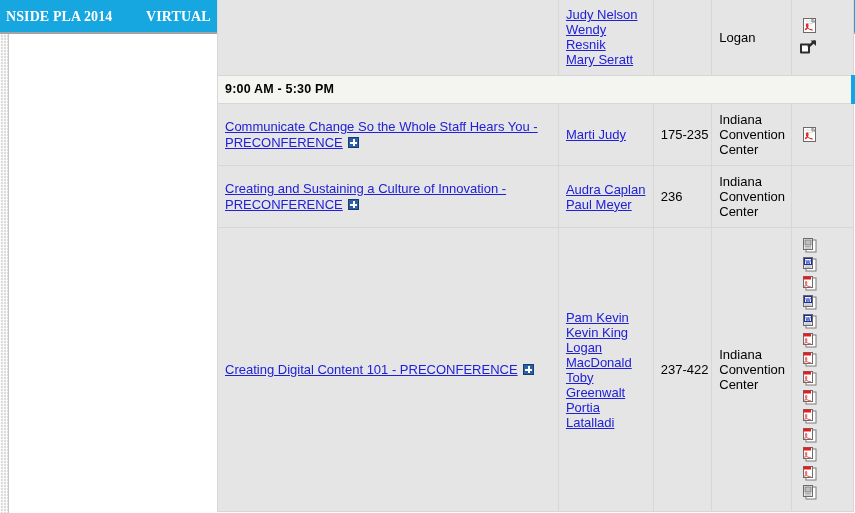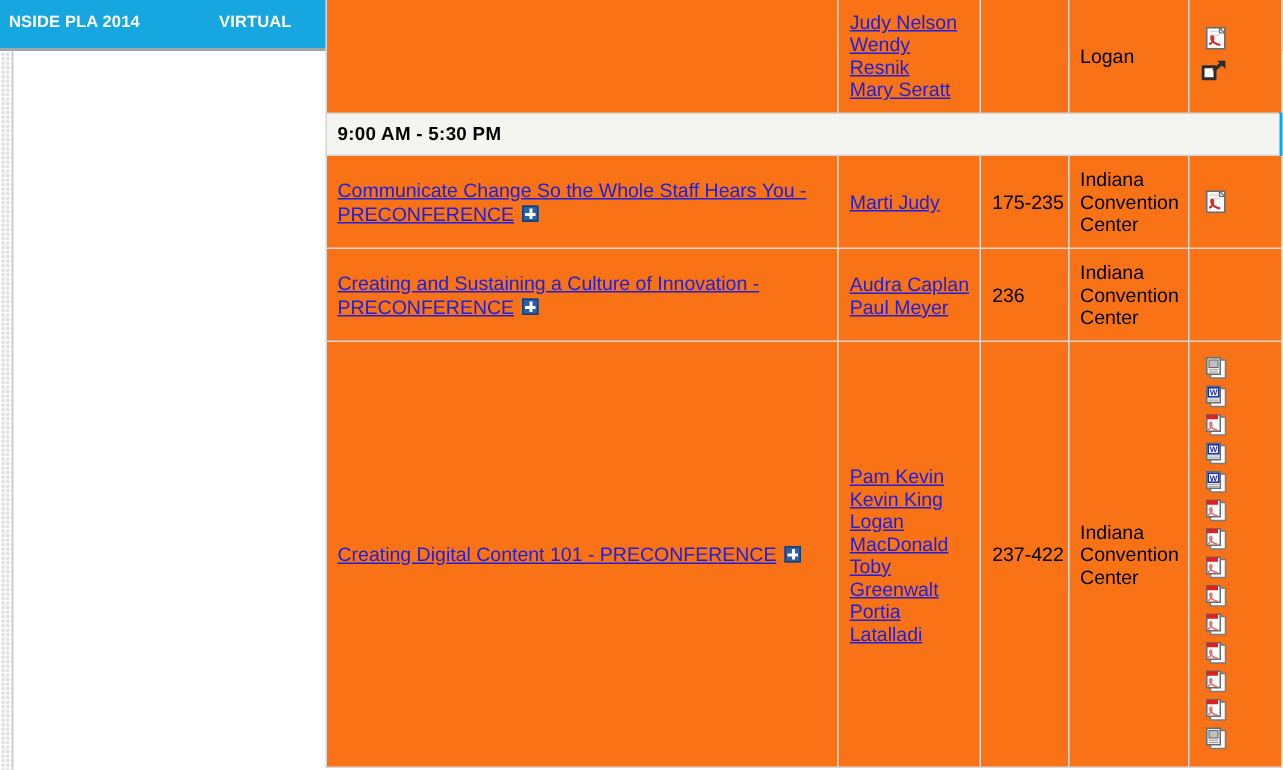--- a/index.html
+++ b/index.html
@@ -25,24 +25,24 @@
     background: #16a6e0;
     border-bottom: 2px solid #9ea4a8;
     box-sizing: border-box;
     white-space: nowrap;
     overflow: hidden;
   }
   .nav-item {
     position: absolute;
     top: 9px;
     color: #ffffff;
-    font-size: 11px;
+    font-size: 14px;
     font-weight: bold;
     letter-spacing: 0.1px;
-    font-family: Liberation Sans, sans-serif;
+    font-family: Liberation Serif, serif;
     cursor: pointer;
     text-decoration: none;
   }
 
   
   .page-body {
     position: absolute;
     top: 34px; left: 0;
     width: 855px;
     height: 479px;
@@ -87,37 +87,37 @@
     left: 217px;
     width: 638px;
     border-collapse: collapse;
     table-layout: fixed;
     font-size: 13px;
   }
   .schedule td {
     border: 1px solid #d7d7d7;
     padding: 8px 6px 8px 7px;
     vertical-align: middle;
-    background: #f97316;
+    background: #e5e5e5;
     line-height: 15px;
   }
   .col-session  { width: 338px; }
   .col-speaker  { width: 94px; }
   .col-room     { width: 58px; }
   .col-venue    { width: 79px; }
   .col-files    { width: 61px; }
 
   .time-row td {
     background: #f4f4f0;
     font-weight: bold;
     font-size: 12.5px;
     padding: 6px 22px 6px 7px;
     letter-spacing: 0.2px;
     border-left: 1px solid #d7d7d7;
-    border-right: 2px solid #0ea5e9;
+    border-right: 4px solid #0ea5e9;
   }
 
   a.link {
     color: #2020d8;
     text-decoration: underline;
     cursor: pointer;
   }
   .session-title {
     line-height: 16px;
   }

